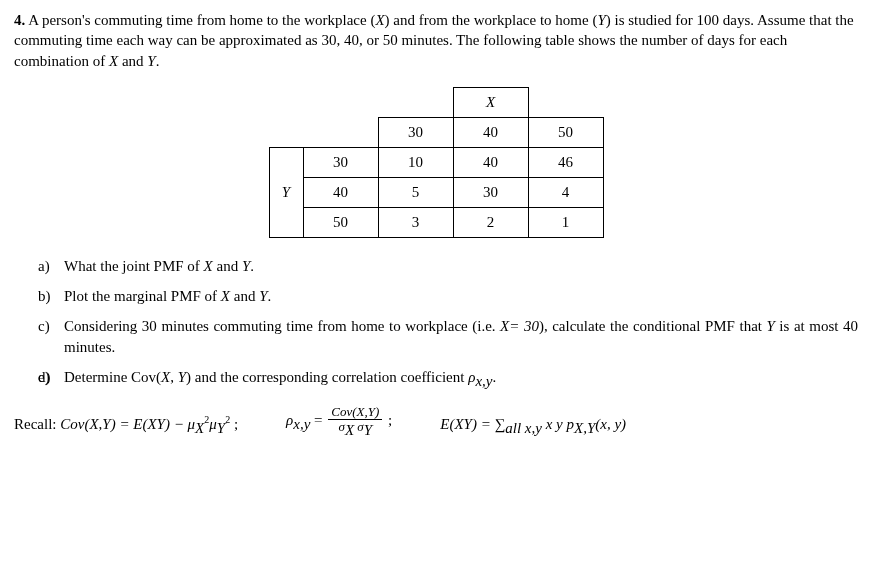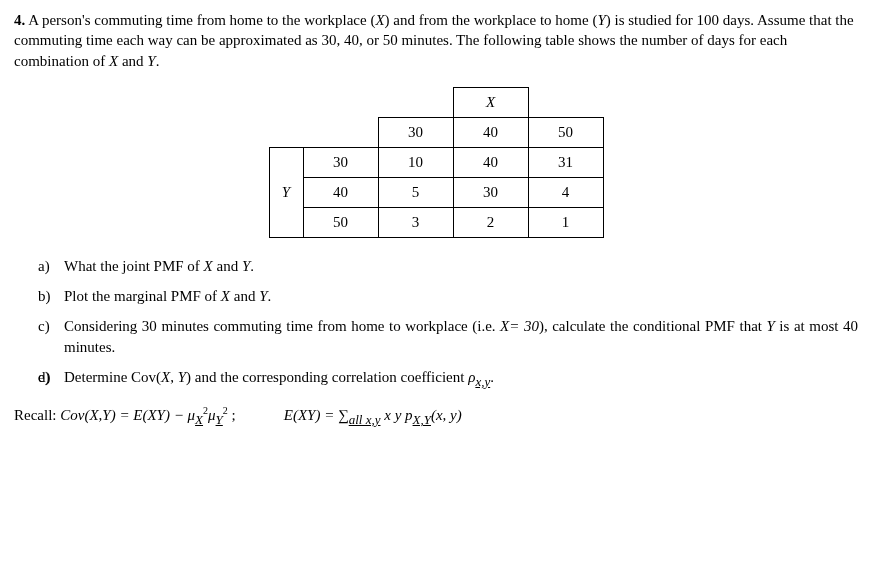--- a/index.html
+++ b/index.html
@@ -56,21 +56,21 @@
     .frac {
       display: inline-block;
       vertical-align: middle;
       text-align: center;
       font-size: 13px;
       line-height: 1.05;
       margin: 0 2px;
     }
     .frac .num { display:block; border-bottom:1px solid #000; padding:0 3px; }
     .frac .den { display:block; padding:0 3px; }
-    sub { font-size: 13px; font-style: italic; text-decoration: underline; }
+    sub { font-size: 15px; font-style: italic; }
     sup { font-size: 10px; }
   </style>
 </head>
 <body>
 
 <div class="problem-text">
   <span class="bold">4.</span>
   <span>A person's commuting time from home to the workplace (</span><span class="italic">X</span><span>) and from the workplace to home (</span><span class="italic">Y</span><span>) is studied for 100 days. Assume that the commuting time each way can be approximated as 30, 40, or 50 minutes. The following table shows the number of days for each combination of </span><span class="italic">X</span><span> and </span><span class="italic">Y</span><span>.</span>
 </div>
 
@@ -85,21 +85,21 @@
   <tr>
     <td>30</td>
     <td>40</td>
     <td>50</td>
   </tr>
   <tr>
     <td class="bold italic" rowspan="3" style="min-width:34px">Y</td>
     <td>30</td>
     <td>10</td>
     <td>40</td>
-    <td>31</td>
+    <td>46</td>
   </tr>
   <tr>
     <td>40</td>
     <td>5</td>
     <td>30</td>
     <td>4</td>
   </tr>
   <tr>
     <td>50</td>
     <td>3</td>
@@ -130,15 +130,18 @@
     <span>Determine Cov(</span><span class="italic">X</span><span>, </span><span class="italic">Y</span><span>) and the corresponding correlation coefficient </span><span class="italic">ρ</span><sub>x,y</sub><span>.</span>
   </li>
 </ol>
 
 <div class="recall">
   <span>
     <span>Recall:</span>
     <span class="italic">Cov(X,Y) = E(XY) − μ</span><sub>X</sub><sup>2</sup><span class="italic">μ</span><sub>Y</sub><sup>2</sup><span> ;</span>
   </span>
   <span>
+    <span class="italic">ρ</span><sub>x,y</sub><span> = </span><span class="frac"><span class="num italic">Cov(X,Y)</span><span class="den"><span class="italic">σ</span><sub>X</sub><span> </span><span class="italic">σ</span><sub>Y</sub></span></span><span> ;</span>
+  </span>
+  <span>
     <span class="italic">E(XY) = ∑</span><sub>all x,y</sub><span class="italic"> x y p</span><sub>X,Y</sub><span class="italic">(x, y)</span>
   </span>
 </div>
 
 </body></html>

